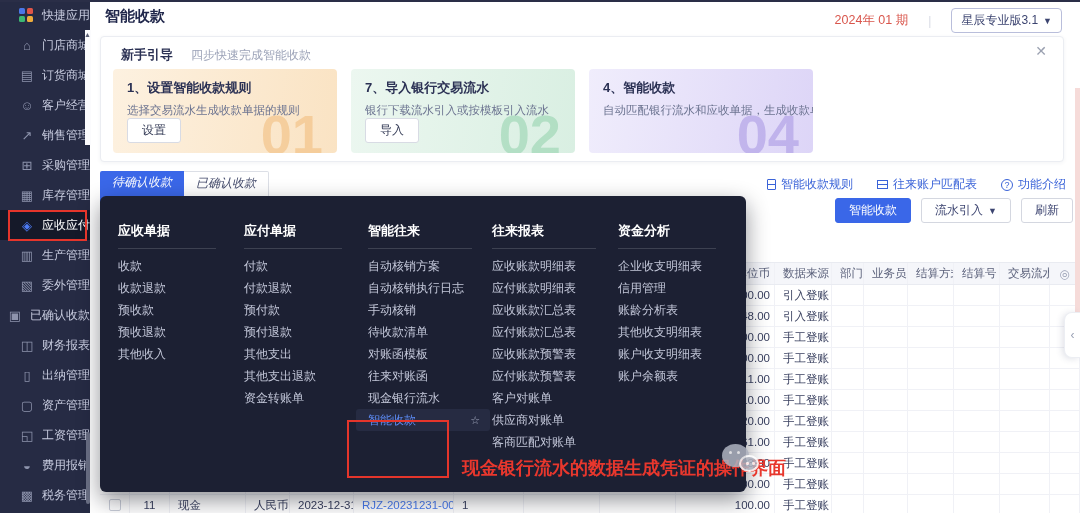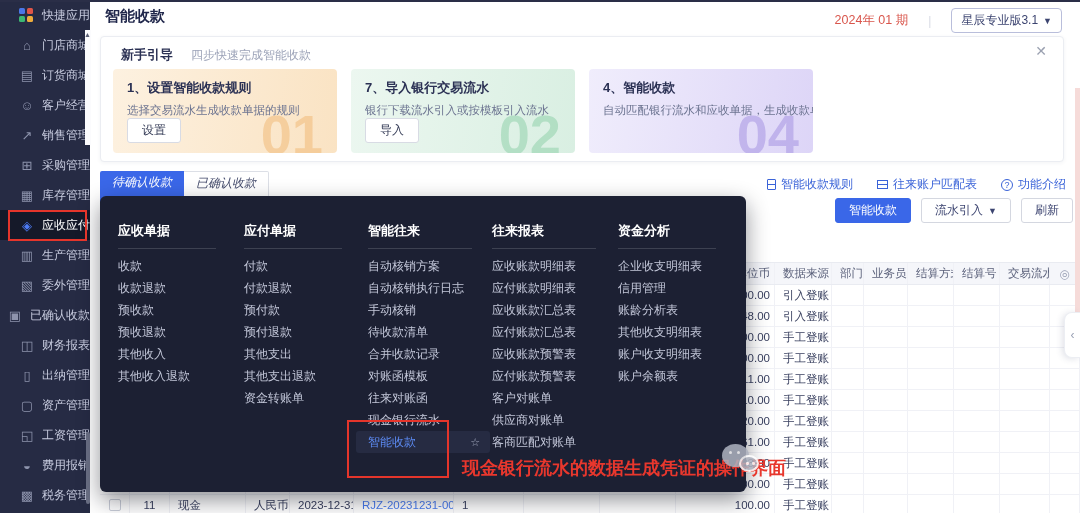--- a/index.html
+++ b/index.html
@@ -515,41 +515,39 @@
 
   <div class="menu">
       <div class="menu-col" style="left: 18px; width: 112px;">
         <div class="menu-h">应收单据</div>
         <div class="menu-div"></div>
         <div class="menu-item"><span>收款</span></div>
         <div class="menu-item"><span>收款退款</span></div>
         <div class="menu-item"><span>预收款</span></div>
         <div class="menu-item"><span>预收退款</span></div>
         <div class="menu-item"><span>其他收入</span></div>
-        <div class="menu-item"><span>其他收入退款</span></div>
       </div>
       <div class="menu-col" style="left: 144px; width: 112px;">
         <div class="menu-h">应付单据</div>
         <div class="menu-div"></div>
         <div class="menu-item"><span>付款</span></div>
         <div class="menu-item"><span>付款退款</span></div>
         <div class="menu-item"><span>预付款</span></div>
         <div class="menu-item"><span>预付退款</span></div>
         <div class="menu-item"><span>其他支出</span></div>
         <div class="menu-item"><span>其他支出退款</span></div>
         <div class="menu-item"><span>资金转账单</span></div>
       </div>
       <div class="menu-col" style="left: 268px; width: 118px;">
         <div class="menu-h">智能往来</div>
         <div class="menu-div"></div>
         <div class="menu-item"><span>自动核销方案</span></div>
         <div class="menu-item"><span>自动核销执行日志</span></div>
         <div class="menu-item"><span>手动核销</span></div>
         <div class="menu-item"><span>待收款清单</span></div>
-        <div class="menu-item"><span>合并收款记录</span></div>
         <div class="menu-item"><span>对账函模板</span></div>
         <div class="menu-item"><span>往来对账函</span></div>
         <div class="menu-item"><span>现金银行流水</span></div>
         <div class="menu-item hl">
           <span>智能收款</span>
           <span class="star">☆</span>
         </div>
       </div>
       <div class="menu-col" style="left: 392px; width: 118px;">
         <div class="menu-h">往来报表</div>

